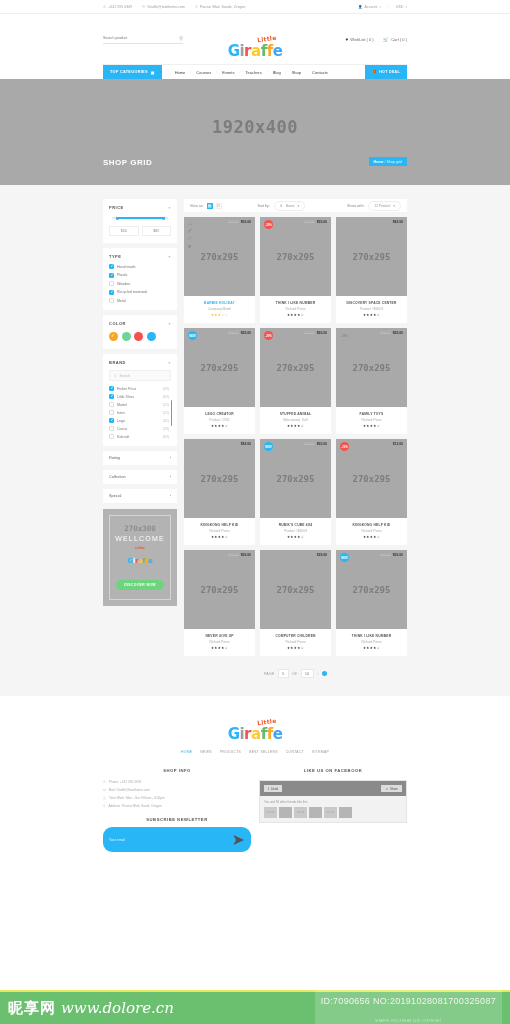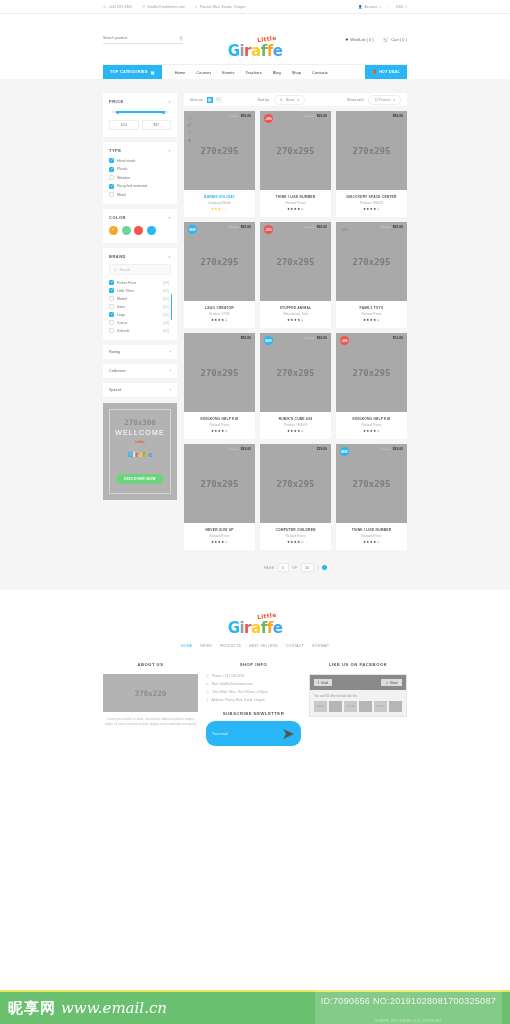--- a/index.html
+++ b/index.html
@@ -292,20 +292,27 @@
       <a>Shop</a>
         <span class="sl">/</span>
       <a>Contacts</a>
     </div>
     <div class="hotdeal">
       <span>🎁</span>
       <span>HOT DEAL</span>
     </div>
   </div>
 
+  <div class="hero">
+    <div class="hero-dim">1920x400</div>
+    <div class="hero-title">SHOP GRID</div>
+    <div class="crumb">
+      <b>Home</b><span> / </span><span>Shop grid</span>
+    </div>
+  </div>
 
   <div class="content">
 
     <div class="sidebar">
 
       <div class="panel">
         <div class="panel-h">
           <span>PRICE</span>
           <span class="cv">▾</span>
         </div>
@@ -676,25 +683,20 @@
       <a class="on">HOME</a>
       <a>NEWS</a>
       <a>PRODUCTS</a>
       <a>BEST SELLERS</a>
       <a>CONTACT</a>
       <a>SITEMAP</a>
     </div>
 
     <div class="f-cols">
 
-      <div class="f-col">
-        <div class="f-h">ABOUT US</div>
-        <div class="f-img">370x220</div>
-        <div class="f-text">Lorem ipsum dolor sit amet, consectetur adipiscing dolore magna aliqua. Ut enim ad minim veniam, aliquip ex ea commodo consequat.</div>
-      </div>
 
       <div class="f-col">
         <div class="f-h">SHOP INFO</div>
         <div class="info-row">
           <span class="ii">✆</span>
           <span>Phone: +541 595 0309</span>
         </div>
         <div class="info-row">
           <span class="ii">✉</span>
           <span>Mail: Giraffe@toistheme.com</span>
@@ -738,20 +740,20 @@
               <span class="fb-face" style="background:#b5b5b5"></span>
             </div>
           </div>
         </div>
       </div>
     </div>
   </div>
 
   <div class="wm">
     <span class="wm-cn">昵享网</span>
-    <span class="wm-url">www.email.cn</span>
+    <span class="wm-url">www.dolore.cn</span>
     <span class="wm-id">
       <span class="a">ID:7090656 NO:20191028081700325087</span><br>
       <span class="b">GIRAFFE VOLCTHEME 2016 COPYRIGHT</span>
     </span>
   </div>
 
 </div>
 
 </body></html>

